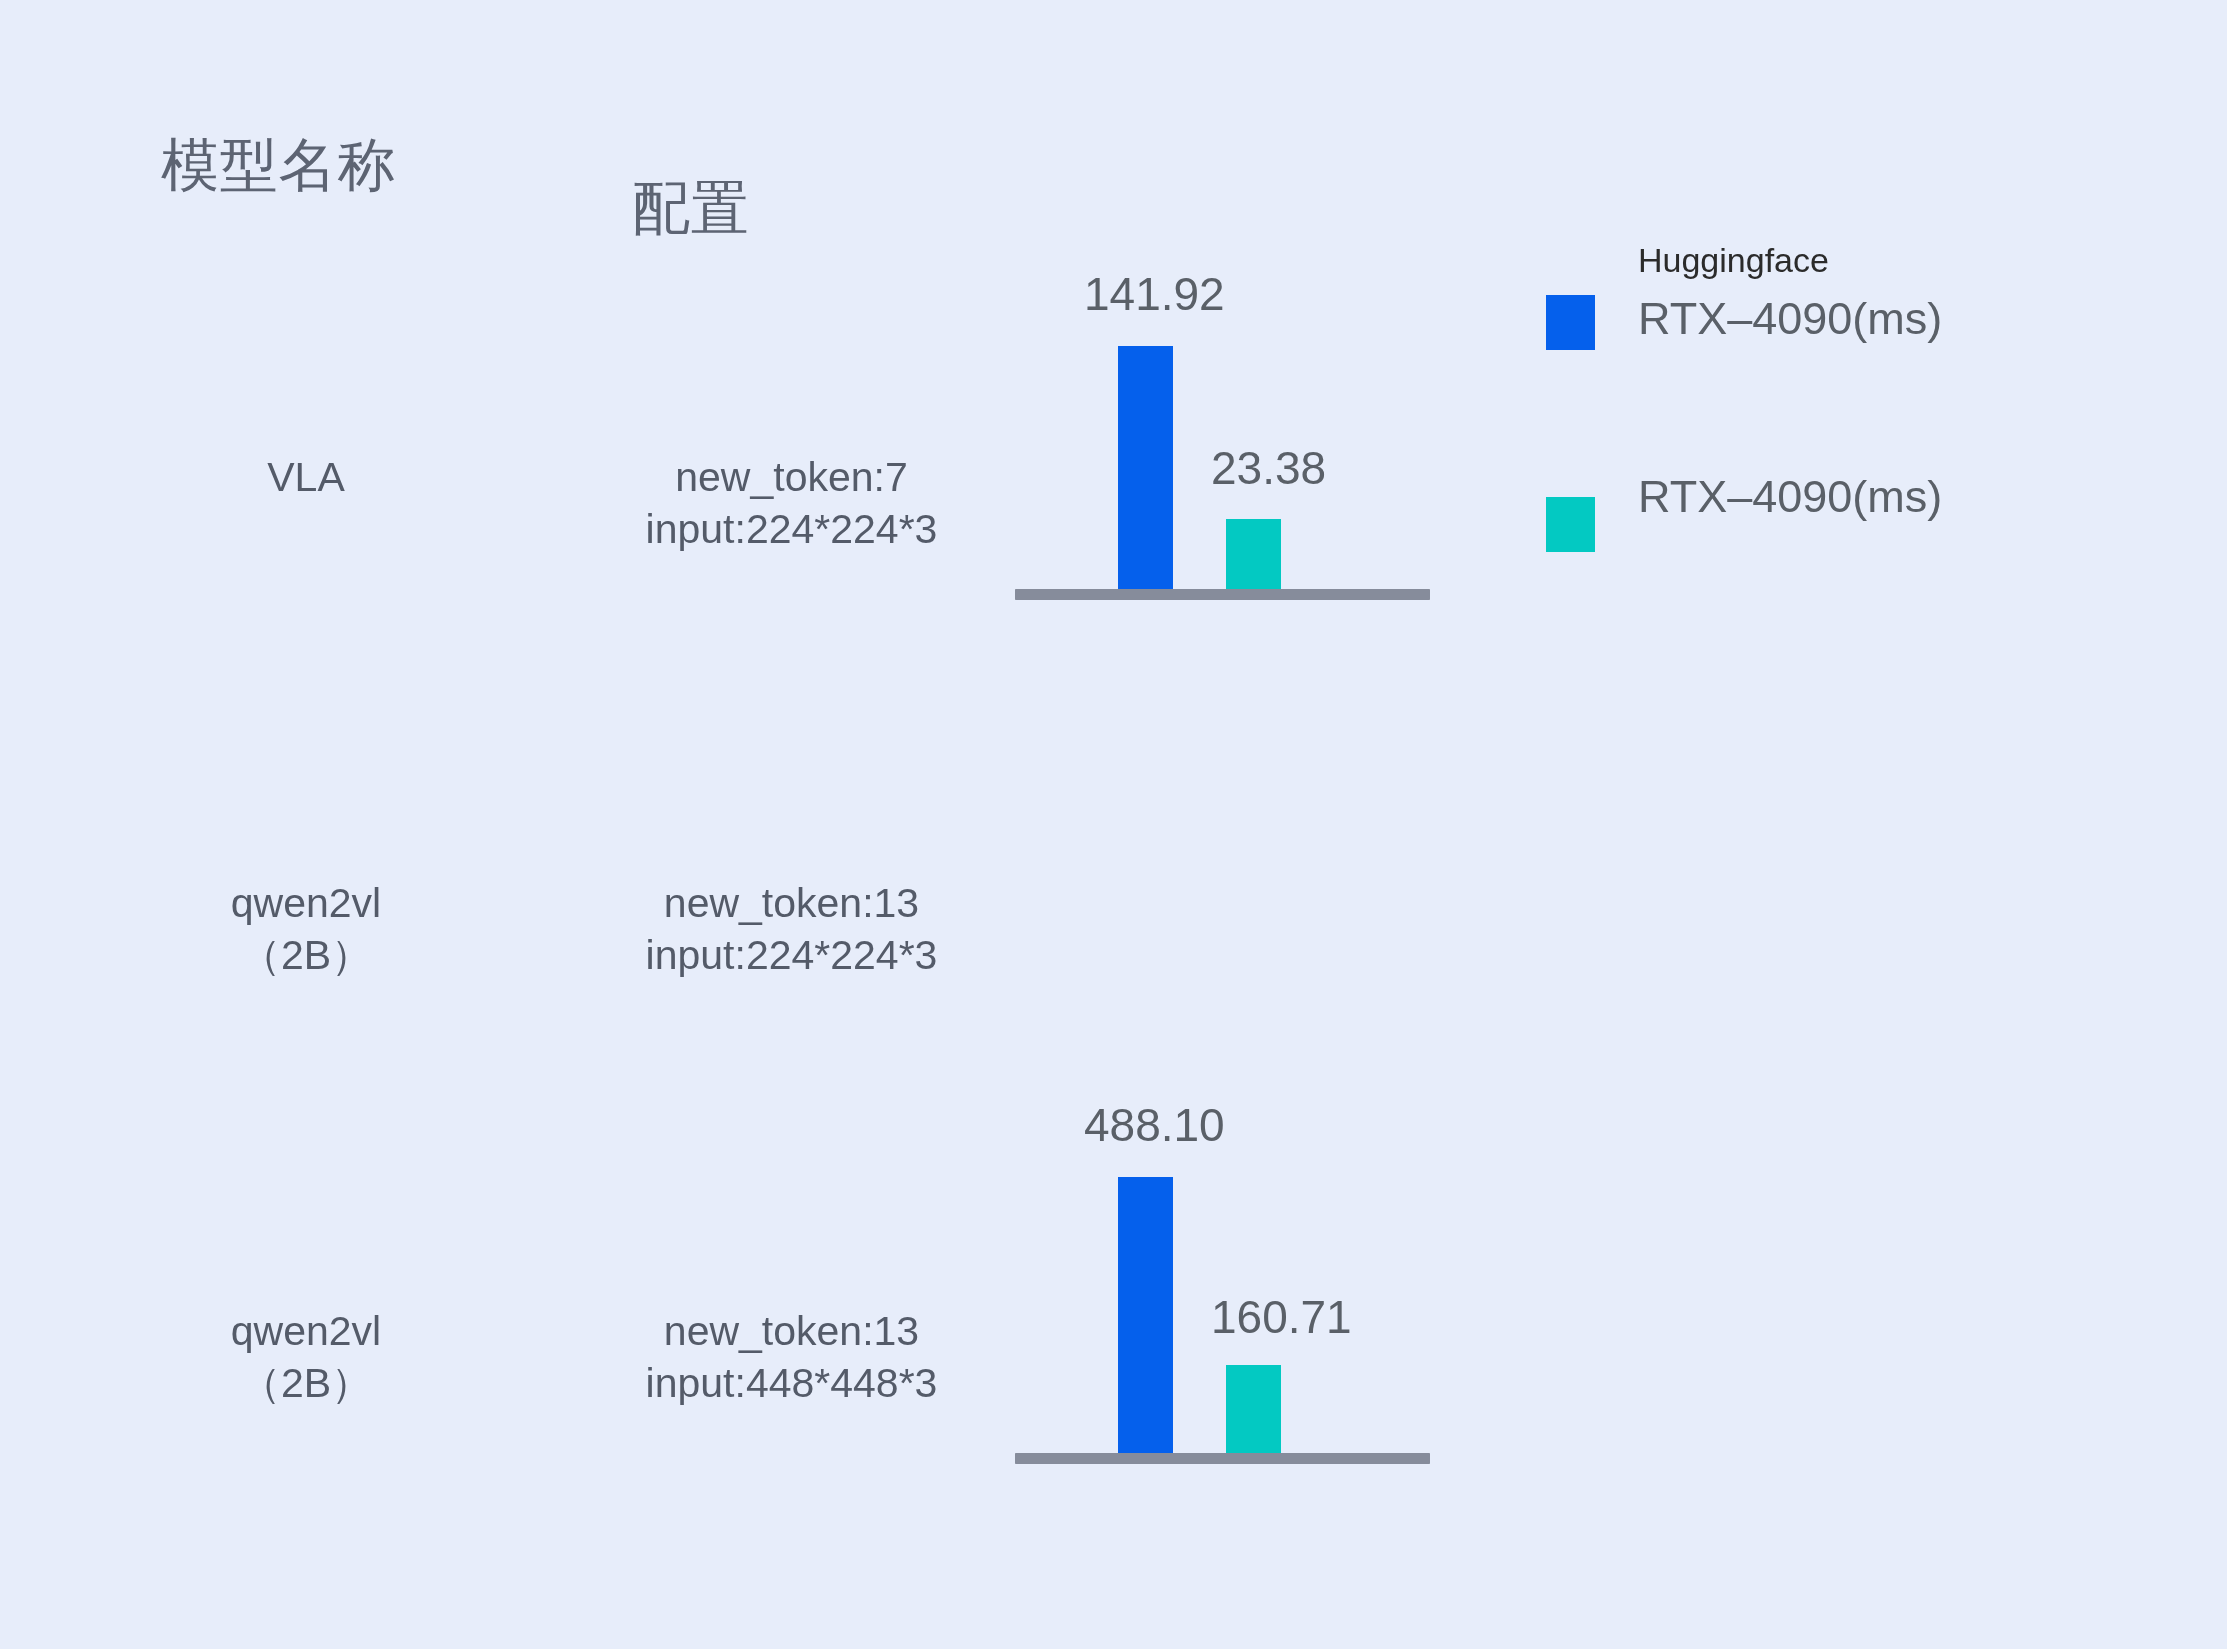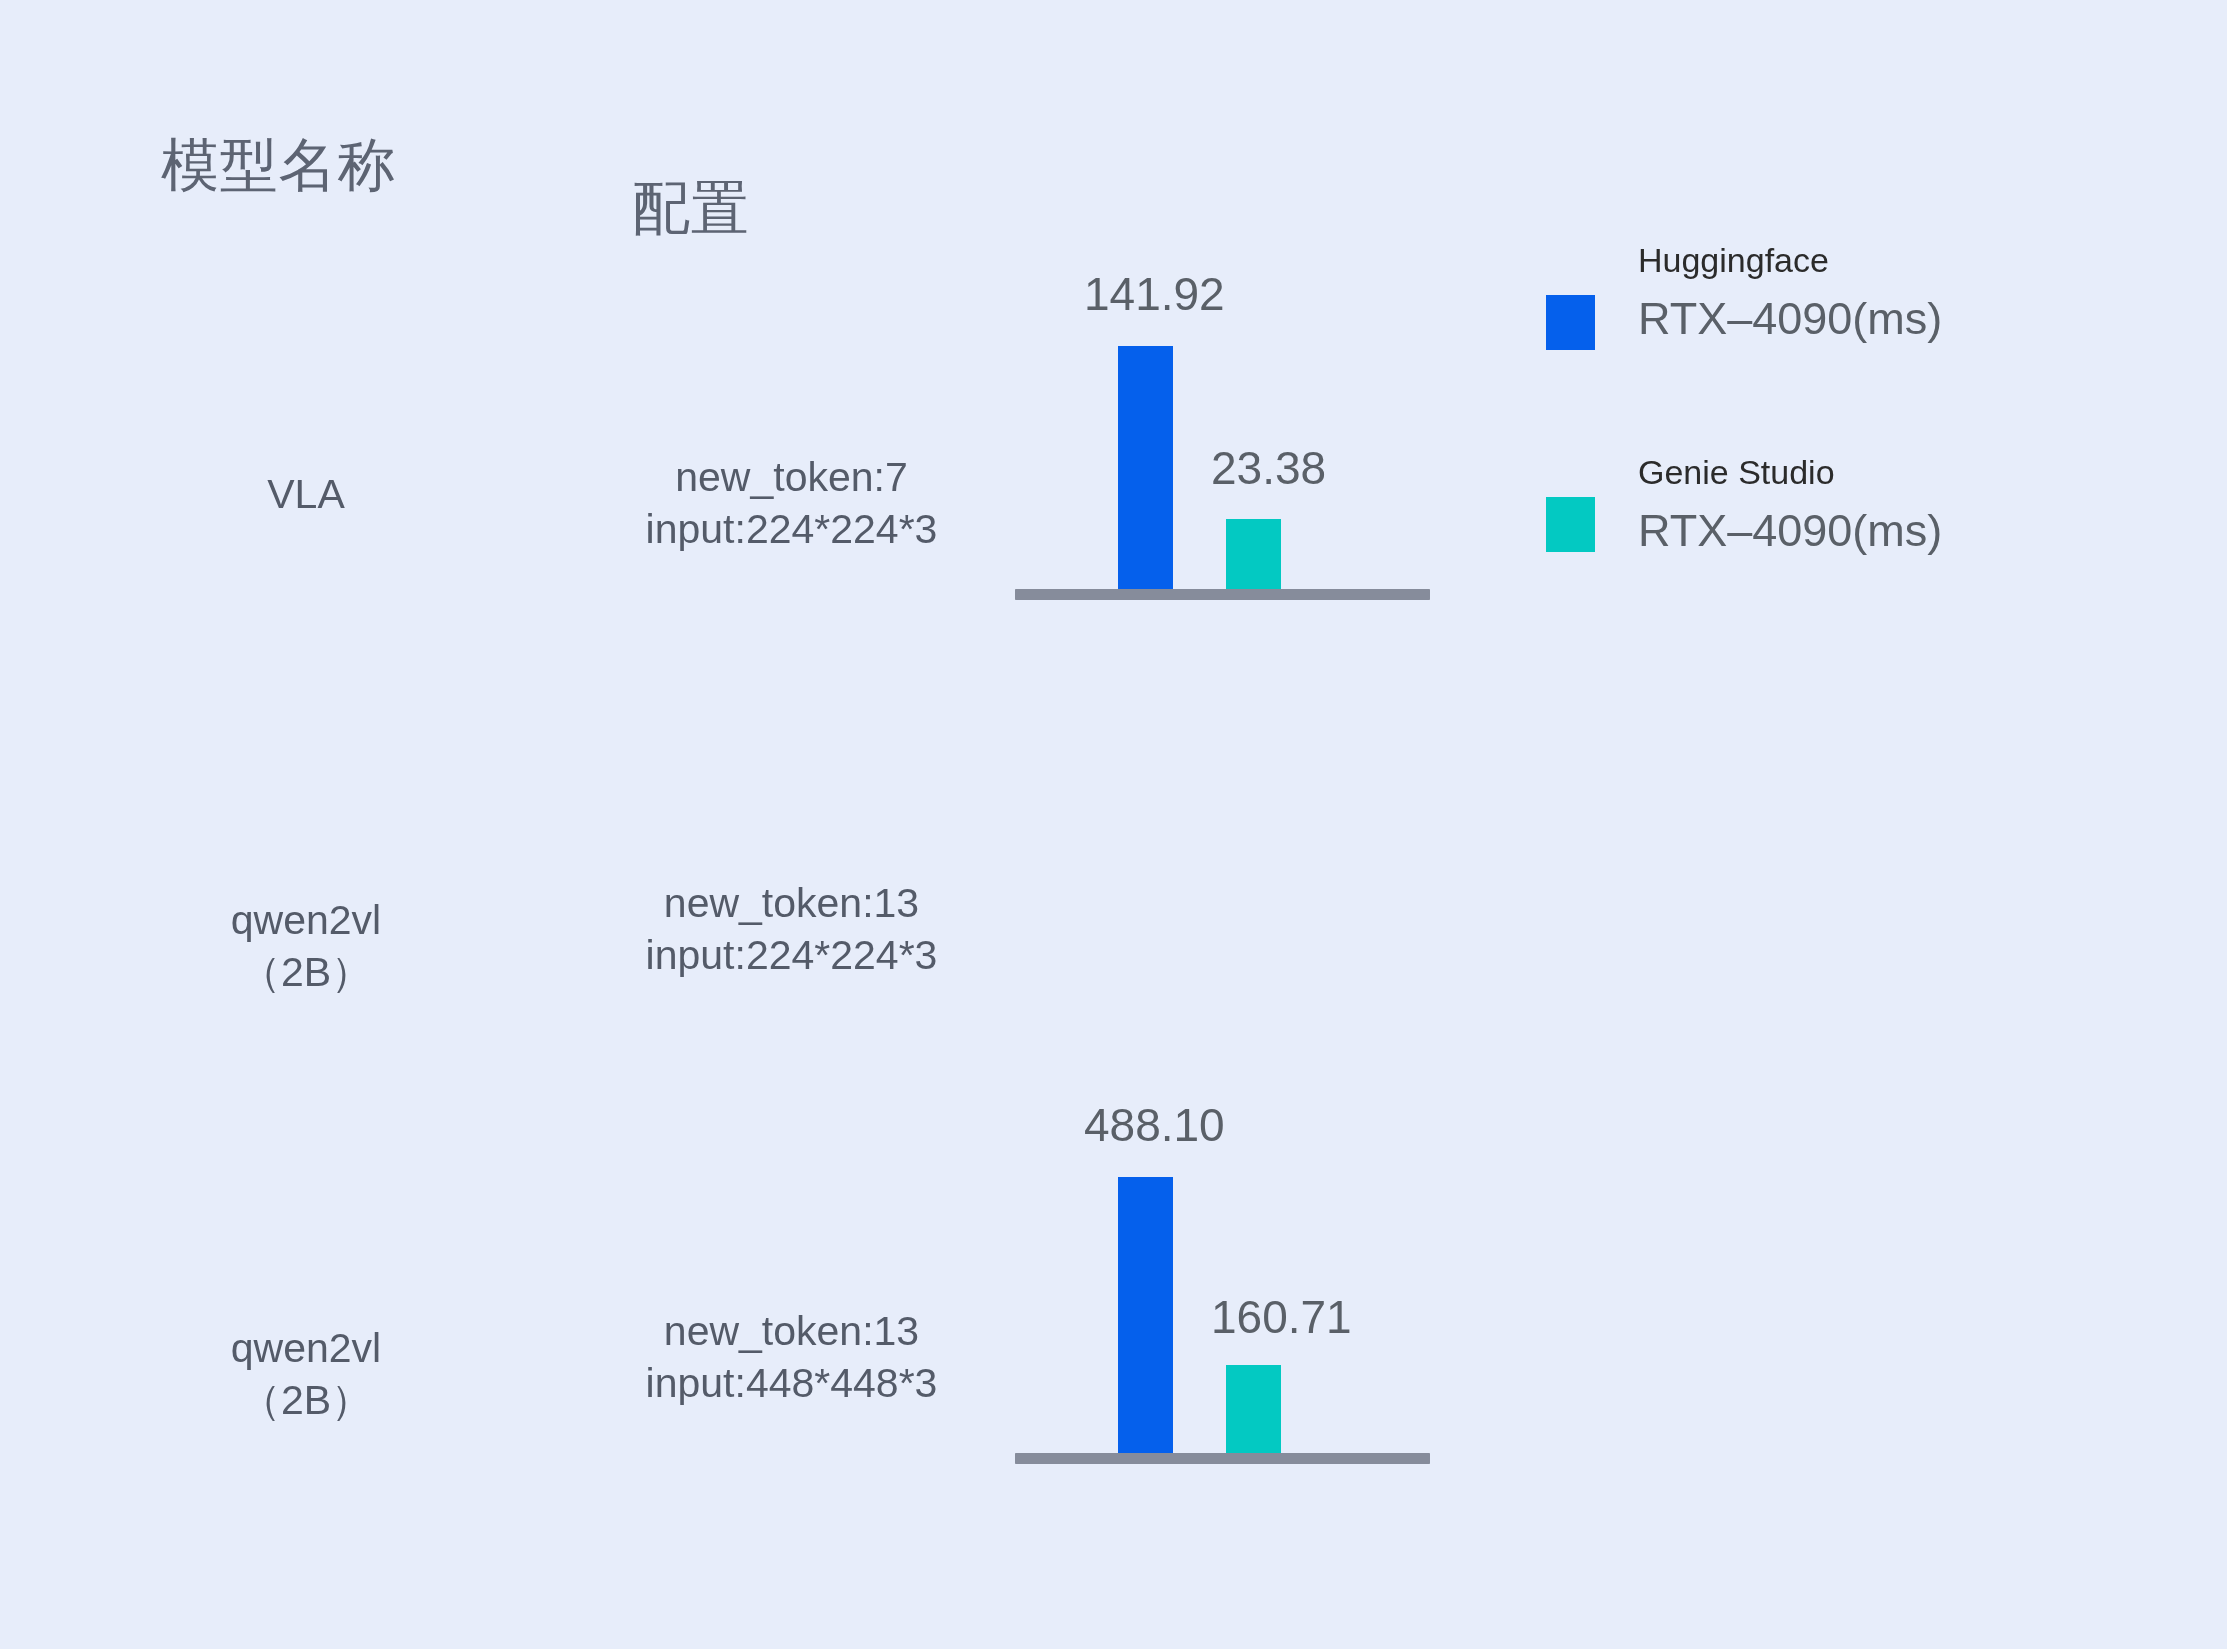--- a/index.html
+++ b/index.html
@@ -54,21 +54,21 @@
 
   
   .label-cell {
     position: absolute;
     text-align: center;
     color: #545b69;
     font-size: 41px;
     line-height: 1.28;
     white-space: nowrap;
   }
-  .label-model  { left: 149px; width: 314px; margin-top: 17px; }
+  .label-model  { left: 149px; width: 314px; }
   .label-config { left: 486px; width: 611px; }
 
   .row-1 .label-cell { top: 216px; }
   .row-2 .label-cell { top: 219px; }
   .row-3 .label-cell { top: 223px; }
 
   .label-cell .l2 { display: block; }
 
   
   .plot {
@@ -238,19 +238,18 @@
     <span class="legend-swatch hf"></span>
     <span class="legend-text">
       <span class="legend-title">Huggingface</span>
       <span class="legend-sub">RTX–4090(ms)</span>
     </span>
   </div>
 
   <div class="legend-item" id="legend-item-genie">
     <span class="legend-swatch gs"></span>
     <span class="legend-text">
-      <span class="legend-title">Genie Studio</span>
       <span class="legend-sub">RTX–4090(ms)</span>
     </span>
   </div>
 
 </div>
 
 
 </body></html>

